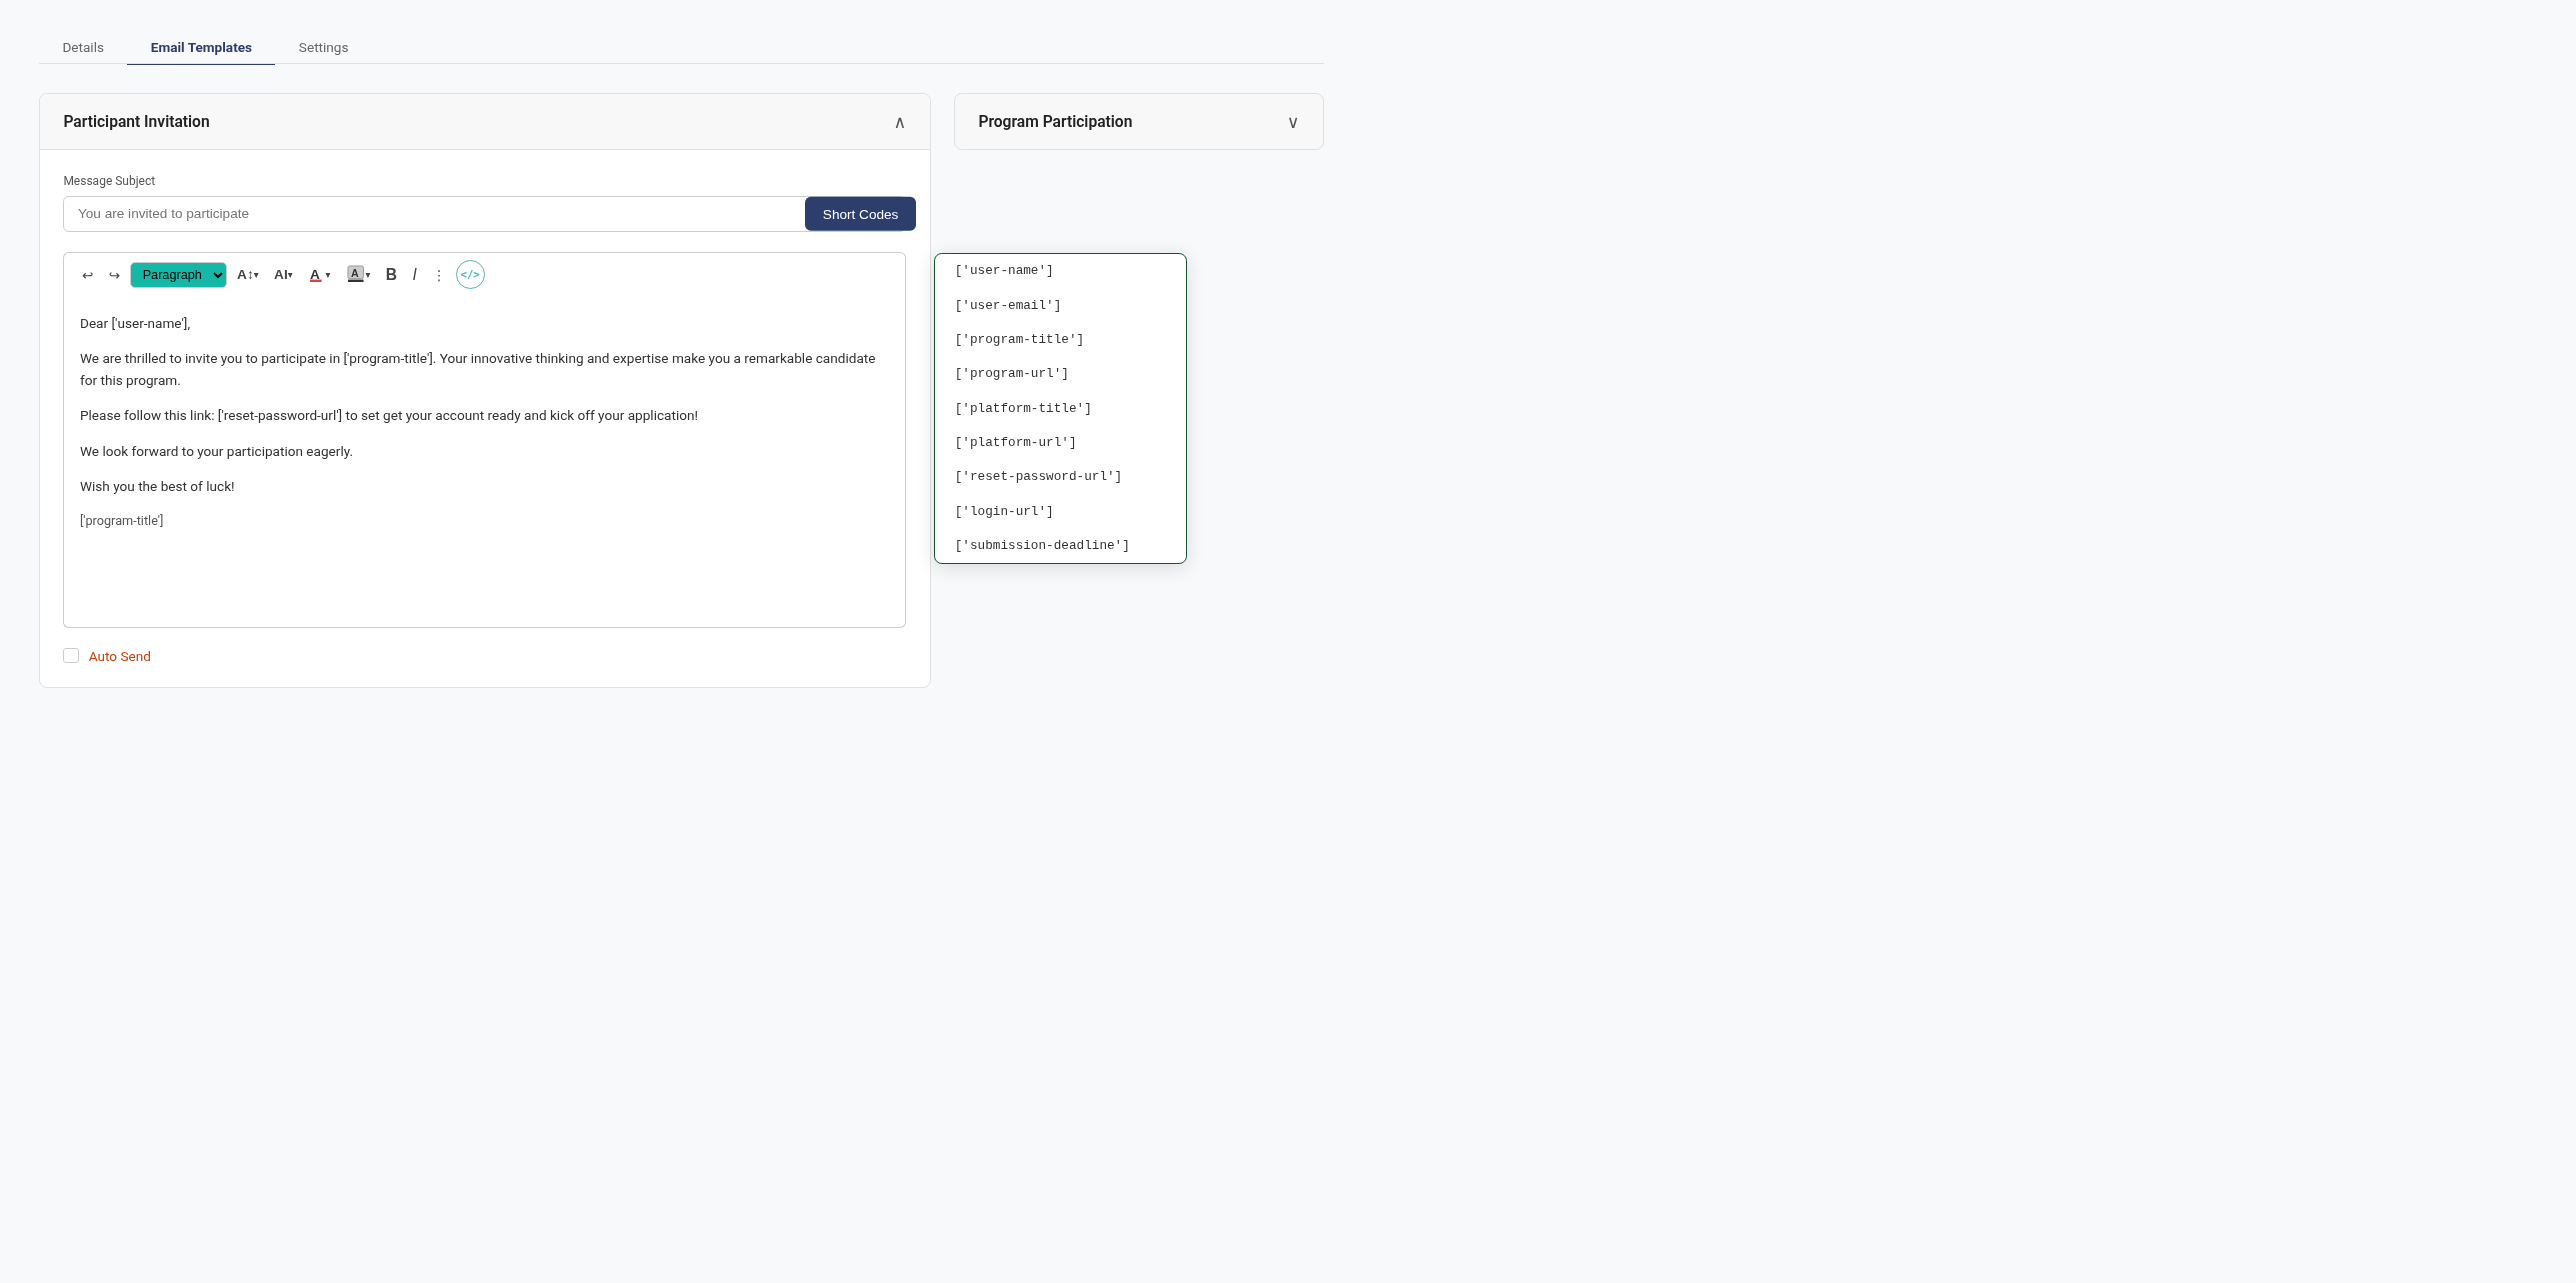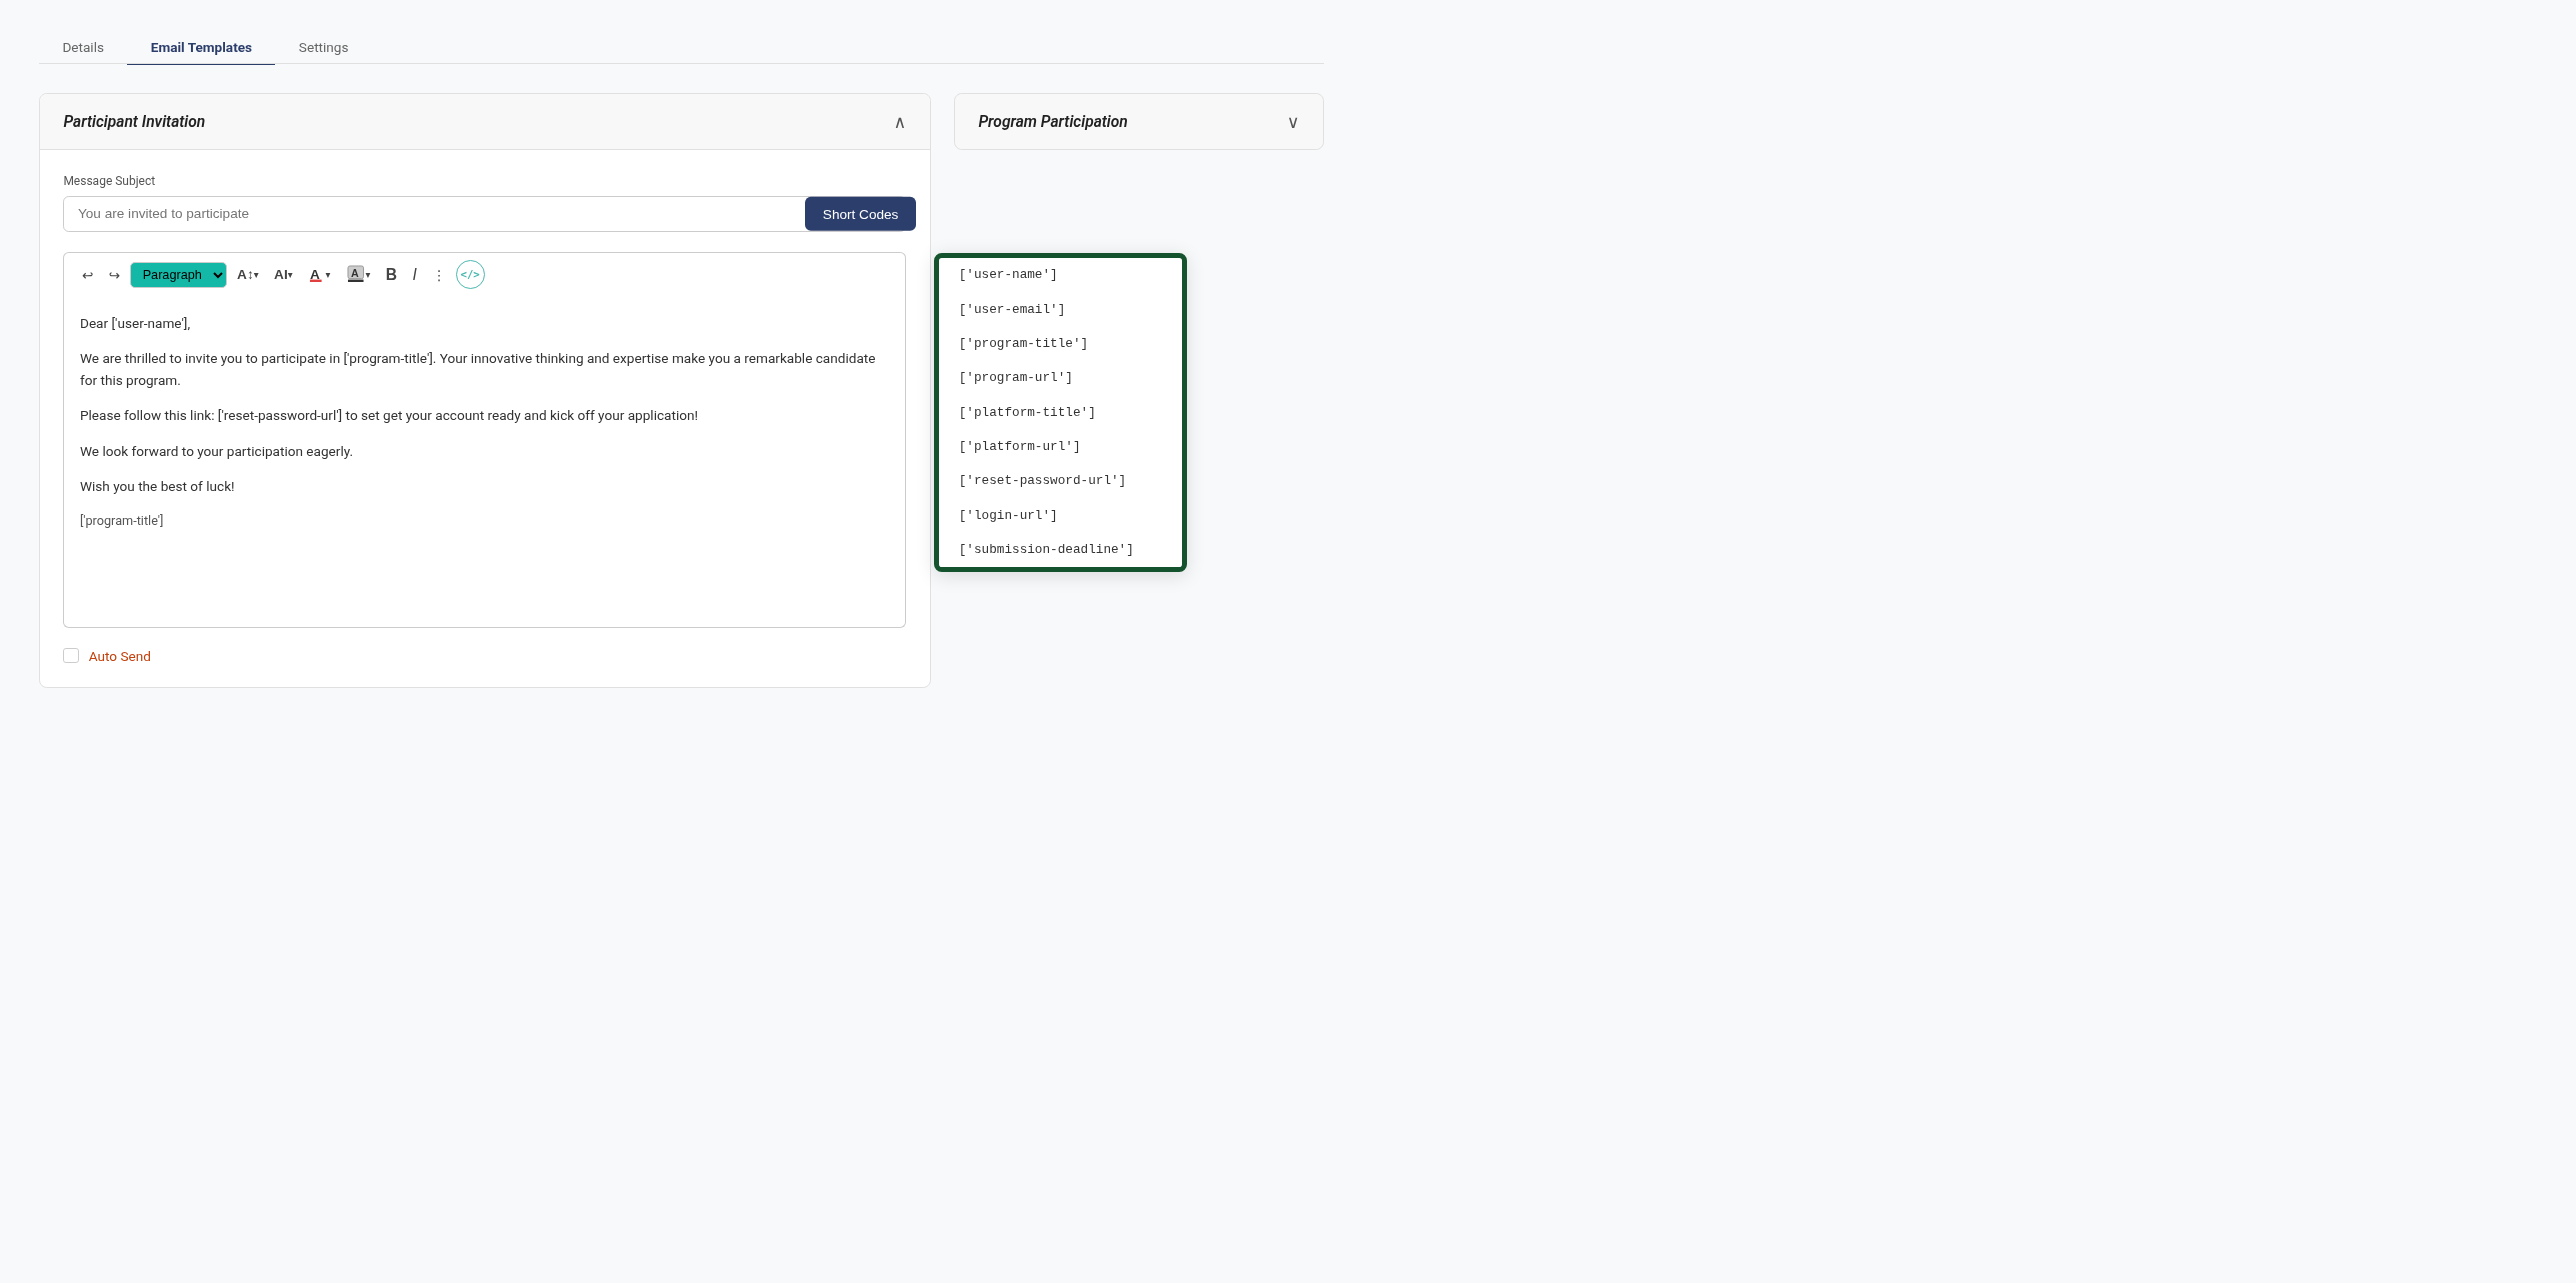--- a/index.html
+++ b/index.html
@@ -71,21 +71,20 @@
     .panel-header-collapsed {
       border-radius: 7.8px;
       border-bottom: none;
       text-align: right;
     }
 
     .panel-header h2 {
       font-size: 15.6px;
       font-weight: 600;
       color: #222;
-      font-style: italic;
     }
 
     .chevron-icon {
       font-size: 17.5px;
       color: #555;
       cursor: pointer;
     }
 
     .panel-body {
       padding: 23.4px;
@@ -205,21 +204,21 @@
       margin-bottom: 0;
     }
 
     
     .shortcodes-dropdown {
       position: absolute;
       top: 0;
       right: -282px;
       width: 253px;
       background: #fff;
-      border: 5px solid #14532d;
+      border: 1px solid #14532d;
       border-radius: 7.8px;
       box-shadow: 0 3.9px 19.5px rgba(0,0,0,0.12);
       z-index: 100;
       padding: 0 0;
     }
 
     .shortcode-item {
       padding: 9.7px 19.5px;
       font-size: 12.7px;
       color: #333;

